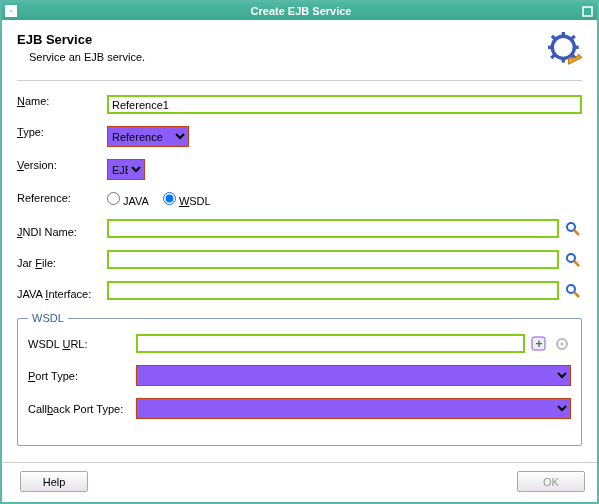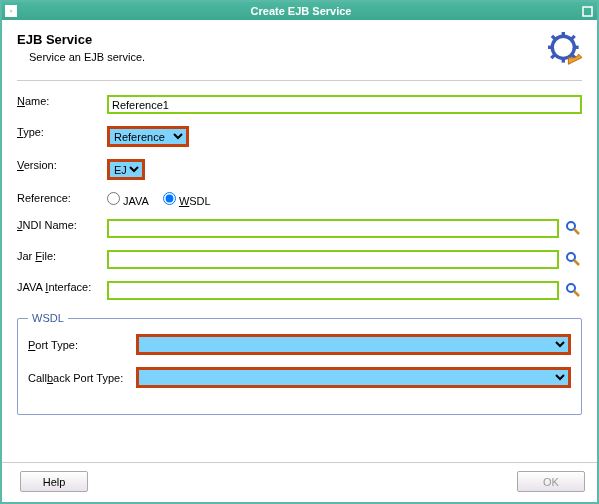--- a/index.html
+++ b/index.html
@@ -68,22 +68,22 @@
     height: 19px;
     border: 2px solid #84cc16;
     padding: 1px 3px;
     font: inherit;
     background:#fff;
   }
   .tf-wide { flex:1; }
   select.sel {
     height: 21px;
     font: inherit;
-    border: 3px solid #c2410c;
-    background:#7dd3fc;
+    border: 1px solid #c2410c;
+    background:#8b5cf6;
   }
   .sel-plain {
     background: #fff;
   }
   .sel-grad {
     background: linear-gradient(to bottom, #e6d5e8 0%, #fff 35%, #fff 65%, #e6d5e8 100%);
   }
   .radio-row { display:flex; align-items:center; gap:4px; }
   input[type="radio"] { margin:0 3px 0 0; }
   .icon-btn {
@@ -98,21 +98,21 @@
     margin: 6px 0 0 0;
     padding: 10px 10px 14px 10px;
   }
   fieldset.wsdl legend {
     color: #3a5a9a;
     font-size: 11px;
     padding: 0 4px;
   }
   .lookup-row {
     display:flex;
-    align-items:flex-start;
+    align-items:flex-end;
     margin-bottom:12px;
   }
   .lookup-row label.fl { width: 90px; }
   .wsdl-row { display:flex; align-items:center; margin-bottom:12px; }
   .wsdl-row label.wl { width:108px; }
   .footer {
     border-top: 1px solid #ccc;
     padding: 8px 12px 10px 12px;
     display:flex;
     align-items:center;
@@ -233,20 +233,36 @@
       <svg class="mag" viewBox="0 0 16 16">
           <circle cx="6" cy="6" r="4" fill="none" stroke="#2a60d8" stroke-width="2"></circle>
           <line x1="9" y1="9" x2="14" y2="14" stroke="#c88a20" stroke-width="2.5"></line>
         </svg>
     </span>
   </div>
 
   <fieldset class="wsdl">
     <legend>WSDL</legend>
 
+    <div class="wsdl-row">
+      <label class="wl"><span>WSDL </span><span class="mnemonic">U</span><span>RL:</span></label>
+      <input type="text" class="tf tf-wide" style="">
+      <span class="icon-btn">
+        <svg width="16" height="16" viewBox="0 0 16 16">
+            <rect x="1" y="1" width="13" height="13" rx="2" fill="#f3eaff" stroke="#8a5ad8"></rect>
+            <text x="8" y="12" text-anchor="middle" font-size="12" fill="#2a8a2a" font-weight="bold">+</text>
+          </svg>
+      </span>
+      <span class="icon-btn">
+        <svg width="16" height="16" viewBox="0 0 16 16">
+            <circle cx="8" cy="8" r="5" fill="none" stroke="#bbb" stroke-width="2"></circle>
+            <circle cx="8" cy="8" r="1.5" fill="#bbb"></circle>
+          </svg>
+      </span>
+    </div>
 
     <div class="wsdl-row">
       <label class="wl"><span class="mnemonic">P</span><span>ort Type:</span></label>
       <select class="sel sel-grad tf-wide"><option></option></select>
     </div>
 
     <div class="wsdl-row" style="margin-bottom:12px">
       <label class="wl"><span>Call</span><span class="mnemonic">b</span><span>ack Port Type:</span></label>
       <select class="sel sel-grad tf-wide"><option></option></select>
     </div>

